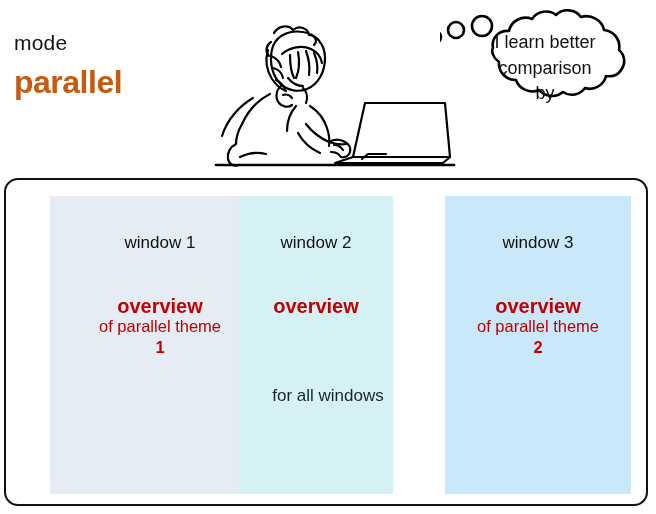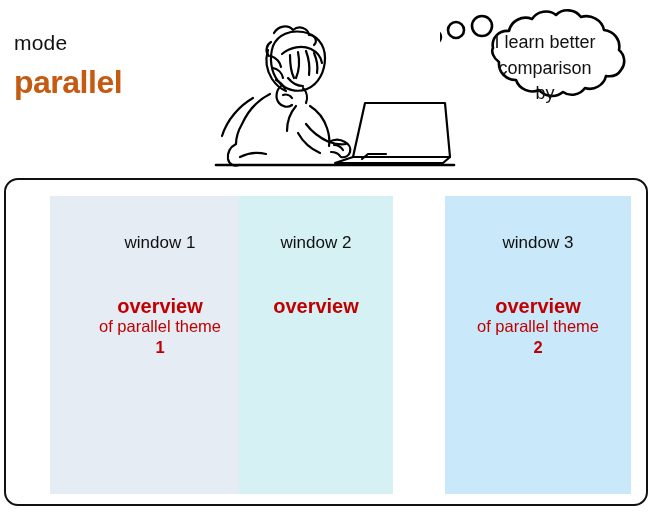--- a/index.html
+++ b/index.html
@@ -255,14 +255,15 @@
       <div class="col-overview">overview</div>
       <div class="col-sub">
         <div>of parallel theme</div>
         <b>2</b>
       </div>
     </div>
 
   </div>
 
   <div id="footer-note">
+    <div>for all windows</div>
   </div>
 </div>
 
 </body></html>

